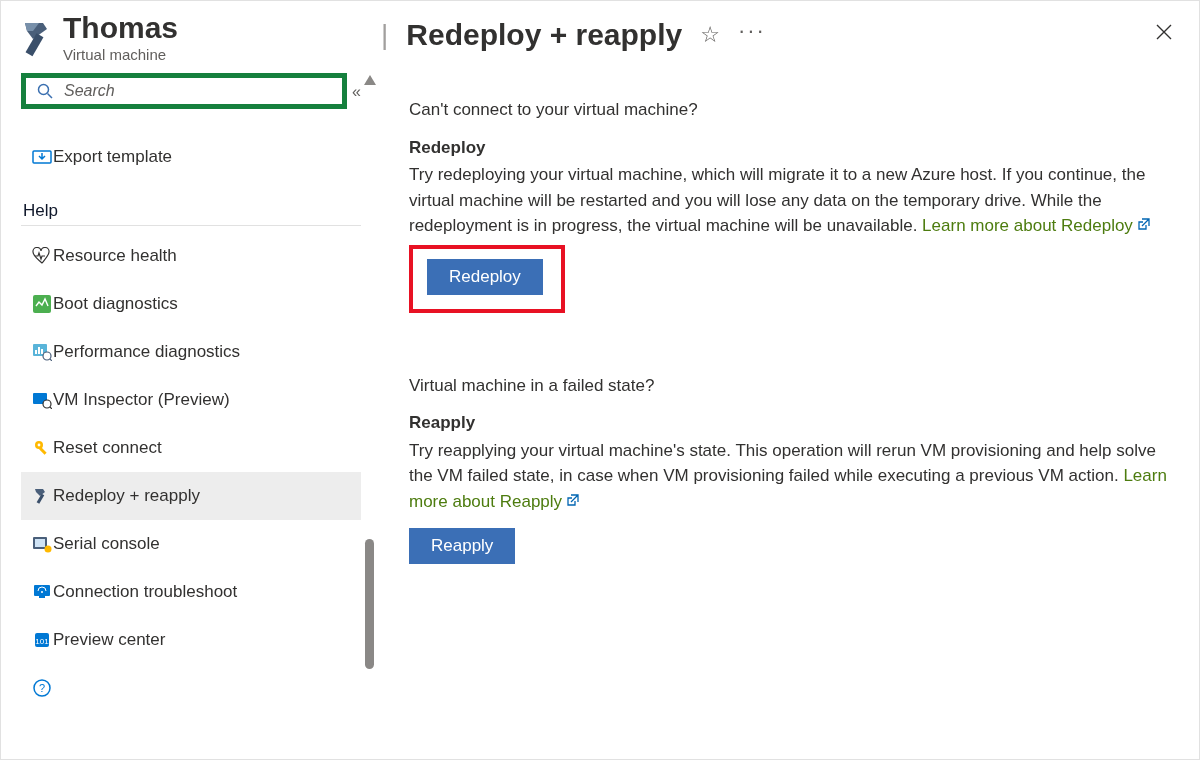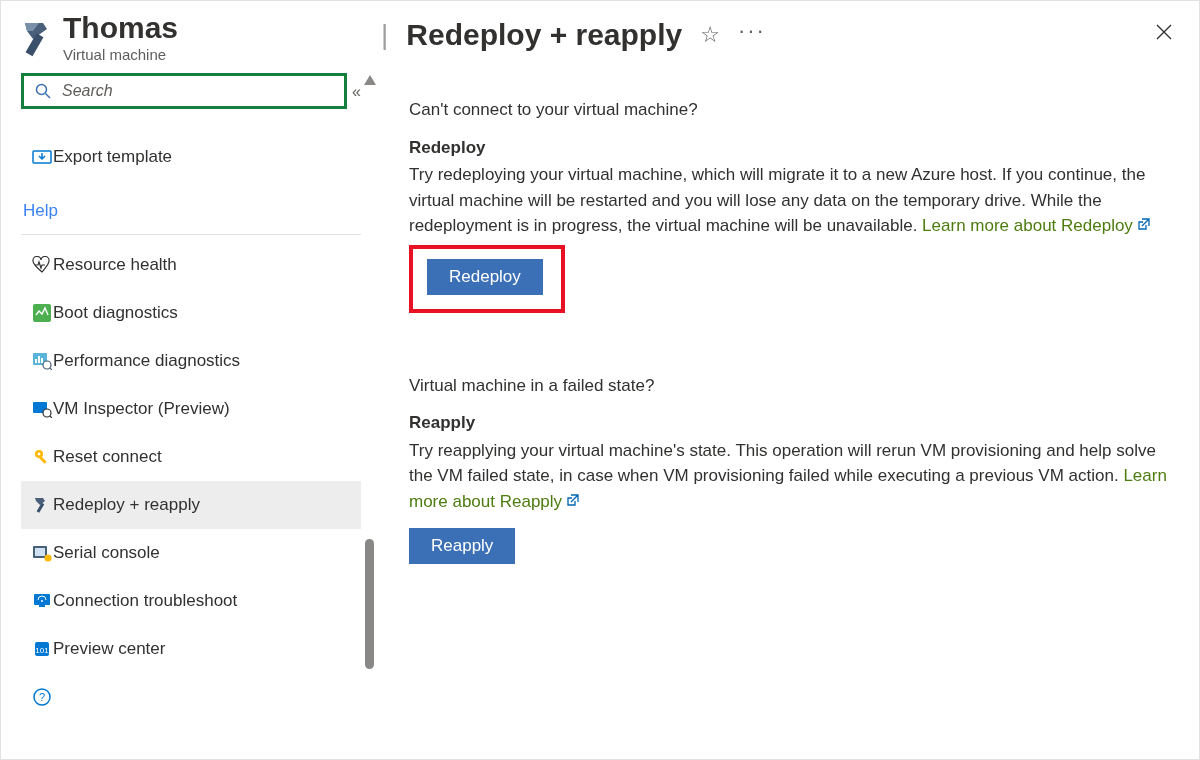--- a/index.html
+++ b/index.html
@@ -17,29 +17,29 @@
   .pipe { color: #a19f9d; font-size: 28px; font-weight: 300; }
   .page-title { font-size: 30px; font-weight: 600; }
   .star { font-size: 22px; color: #605e5c; }
   .ellipsis { font-size: 22px; color: #605e5c; letter-spacing: 2px; position: relative; top: -4px; }
   .close { margin-left: auto; font-size: 20px; color: #323130; padding: 6px; }
 
   
   .body { display: flex; flex: 1; min-height: 0; }
   .sidebar { width: 362px; flex: 0 0 362px; padding: 4px 14px 10px 20px; position: relative; }
   .collapse { position: absolute; right: 2px; top: 14px; font-size: 16px; color: #605e5c; }
-  .search-wrap { display: flex; align-items: center; border: 3px solid #15803d; height: 36px; width: 326px; padding: 0 8px; gap: 8px; }
+  .search-wrap { display: flex; align-items: center; border: 5px solid #15803d; height: 36px; width: 326px; padding: 0 8px; gap: 8px; }
   .search-wrap svg { flex: 0 0 auto; }
   .search-input { border: none; outline: none; flex: 1; font-size: 16px; color: #605e5c; background: transparent; font-style: italic; }
   .search-input::placeholder { color: #605e5c; font-style: italic; }
 
   .nav { margin-top: 24px; width: 340px; }
   .nav-item { display: flex; align-items: center; height: 48px; padding: 0 10px; font-size: 17px; color: #323130; }
   .nav-item.selected { background: #ededed; }
-  .nav-group-label { font-size: 17px; color: #3b82f6; padding: 10px 2px 13px; border-bottom: 1px solid #e1e1e1; margin: 10px 0 6px; width: 340px; }
+  .nav-group-label { font-size: 17px; color: #0f172a; padding: 10px 2px 4px; border-bottom: 1px solid #e1e1e1; margin: 10px 0 6px; width: 340px; }
   .icon-slot { width: 22px; height: 22px; display: flex; align-items: center; justify-content: center; }
 
   .content-wrap { flex: 1; display: flex; position: relative; }
   .scroll-track { width: 14px; height: 100%; position: relative; }
   .scroll-tri { width: 0; height: 0; border-left: 6px solid transparent; border-right: 6px solid transparent; border-bottom: 10px solid #8a8886; position: absolute; left: 1px; top: 6px; }
   .scroll-thumb { position: absolute; left: 2px; width: 9px; background: #8a8886; border-radius: 5px; top: 470px; height: 130px; }
 
   .content { flex: 1; padding: 28px 22px 14px 32px; font-size: 17px; line-height: 1.5; }
   .q { margin-bottom: 12px; }
   .section-h { font-weight: 700; margin-bottom: 2px; }

